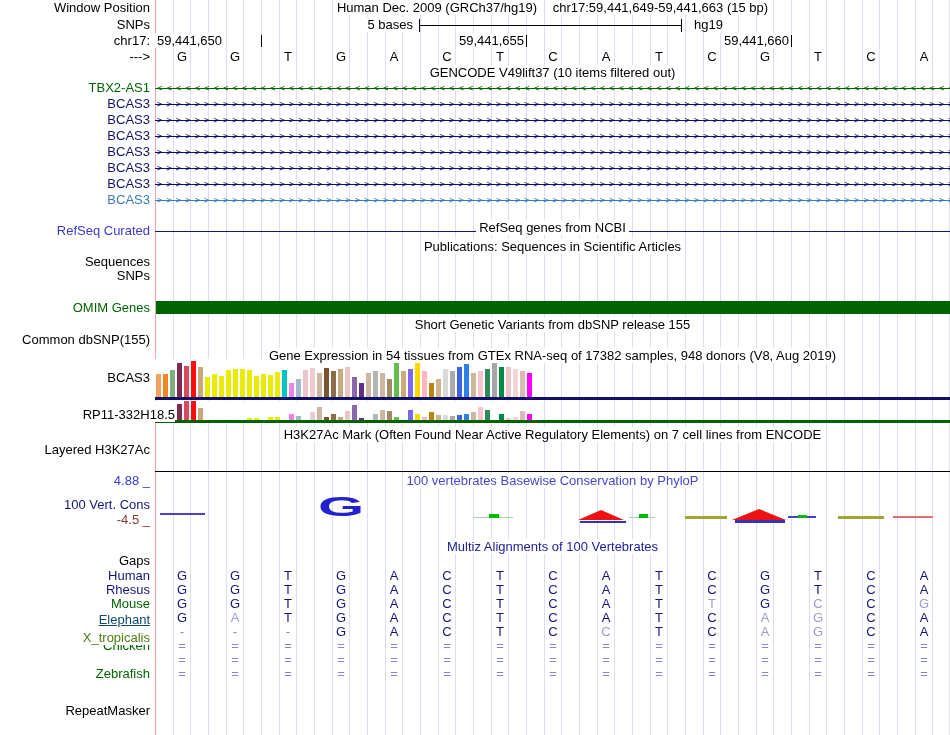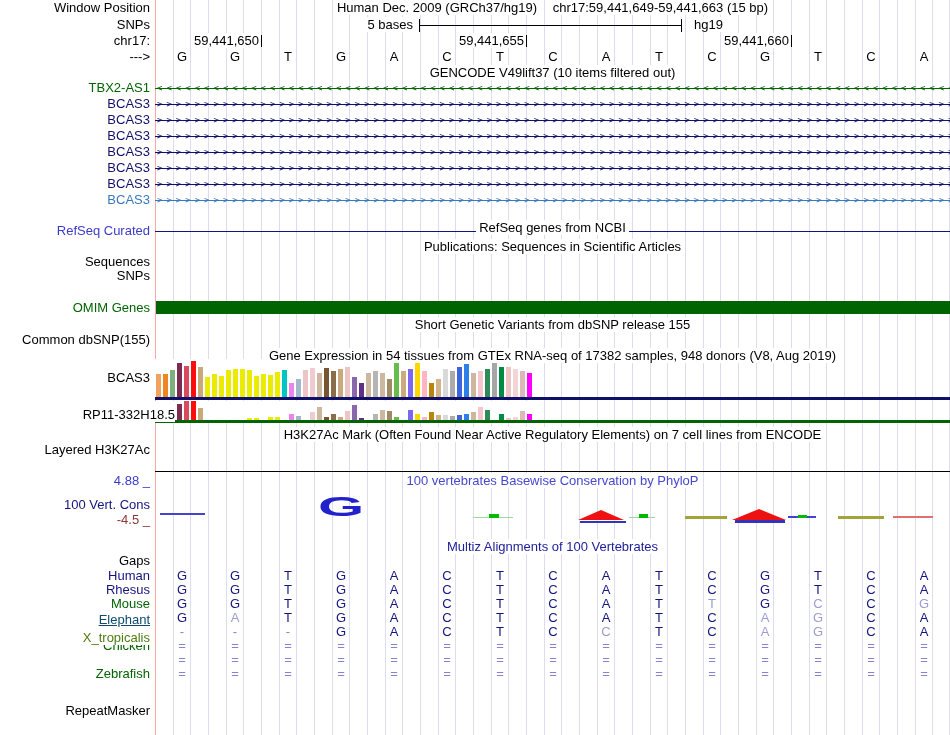--- a/index.html
+++ b/index.html
@@ -92,21 +92,21 @@
   </div>
   <div class="hline" style="top:25px;left:419px;width:263px;height:1px;background:#000;"></div>
   <div class="tick" style="top:19px;left:419px;height:13px;"></div>
   <div class="tick" style="top:19px;left:681px;height:13px;"></div>
   <div class="abs" style="top:18px;left:692px;height:14px;line-height:14px;z-index:3;">
     <span style="background:#fff;padding:0 2px;">hg19</span>
   </div>
 
   <div class="lbl" style="top:34px;">chr17:</div>
   <div id="ruler">
-      <div class="abs" style="top: 34px; left: 155px; width: 104px; text-align: right; height: 14px; line-height: 14px; z-index: 3;"><span style="background: rgb(255, 255, 255); padding-left: 2px;">59,441,650</span></div>
+      <div class="abs" style="top: 34px; left: 155px; width: 104px; text-align: left; height: 14px; line-height: 14px; z-index: 3;"><span style="background: rgb(255, 255, 255); padding-left: 2px;">59,441,650</span></div>
       <div class="tick" style="top: 35px; left: 261px; height: 12px;"></div>
       <div class="abs" style="top: 34px; left: 420px; width: 104px; text-align: right; height: 14px; line-height: 14px; z-index: 3;"><span style="background: rgb(255, 255, 255); padding-left: 2px;">59,441,655</span></div>
       <div class="tick" style="top: 35px; left: 526px; height: 12px;"></div>
       <div class="abs" style="top: 34px; left: 685px; width: 104px; text-align: right; height: 14px; line-height: 14px; z-index: 3;"><span style="background: rgb(255, 255, 255); padding-left: 2px;">59,441,660</span></div>
       <div class="tick" style="top: 35px; left: 791px; height: 12px;"></div>
     </div>
 
   <div class="lbl" style="top:50px;">---&gt;</div>
   <div id="seq-row">
       <div class="cell" style="top: 50px; left: 171px;">G</div>

